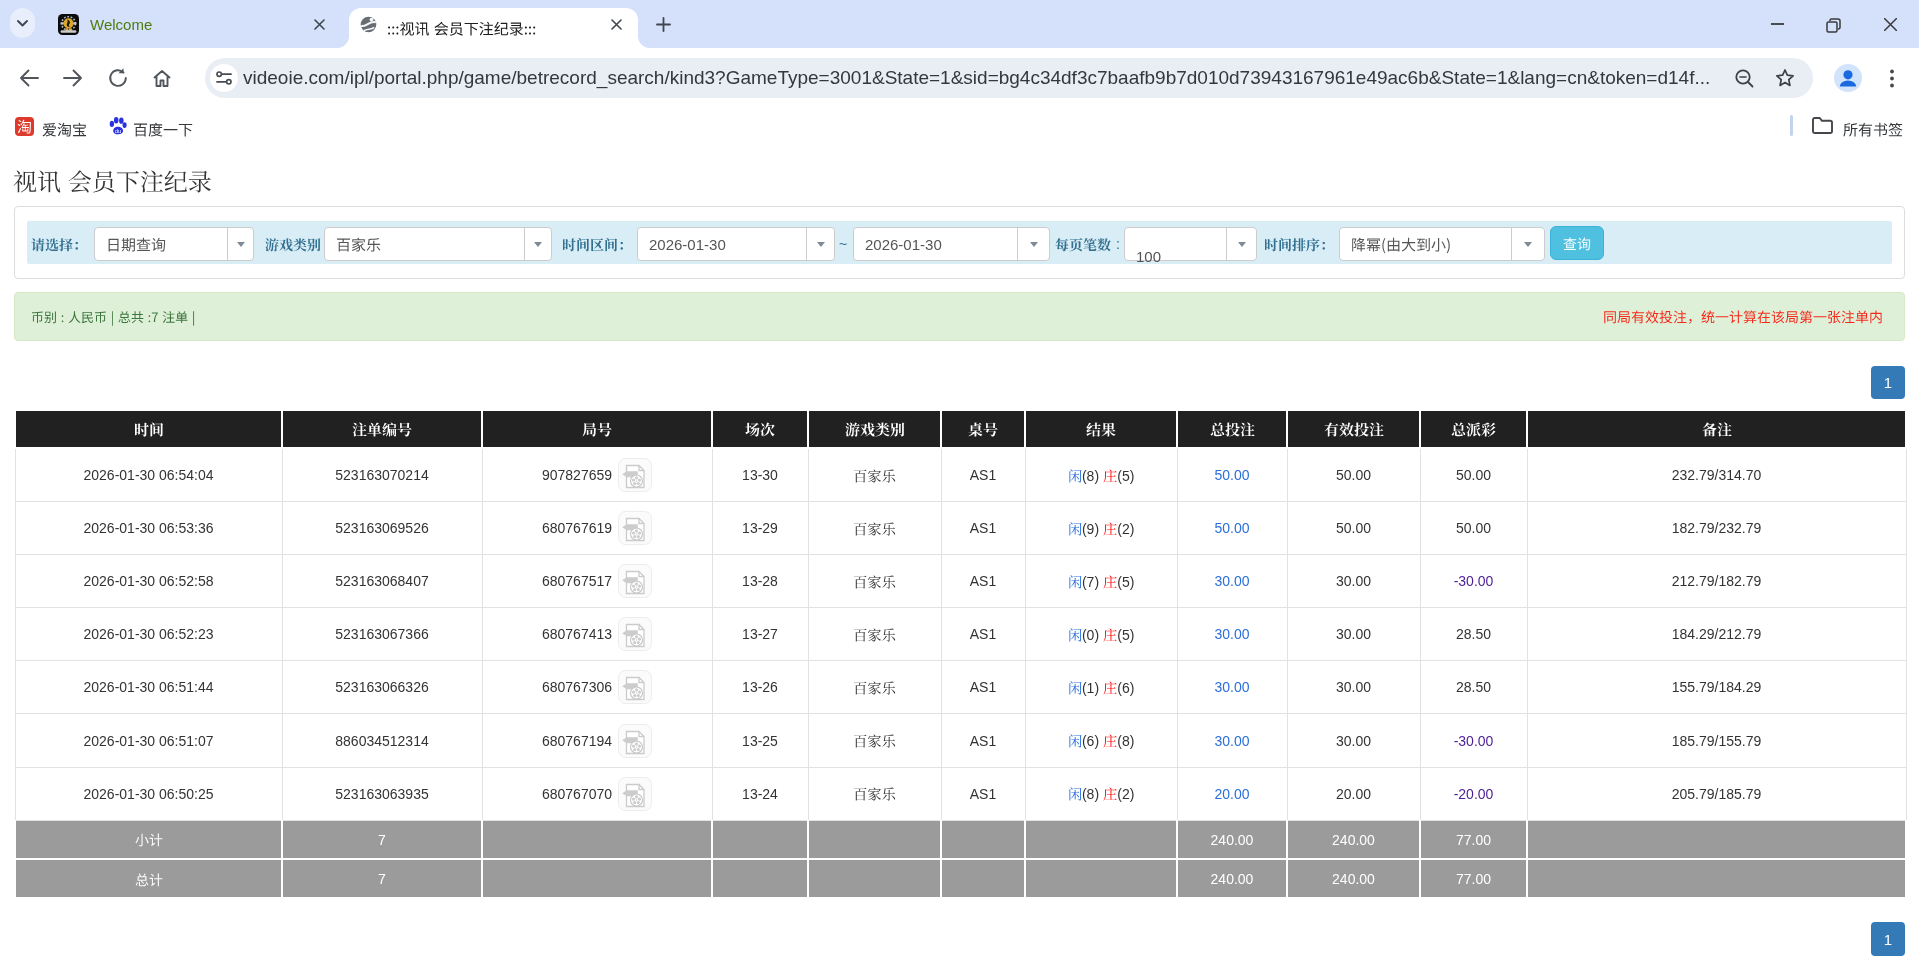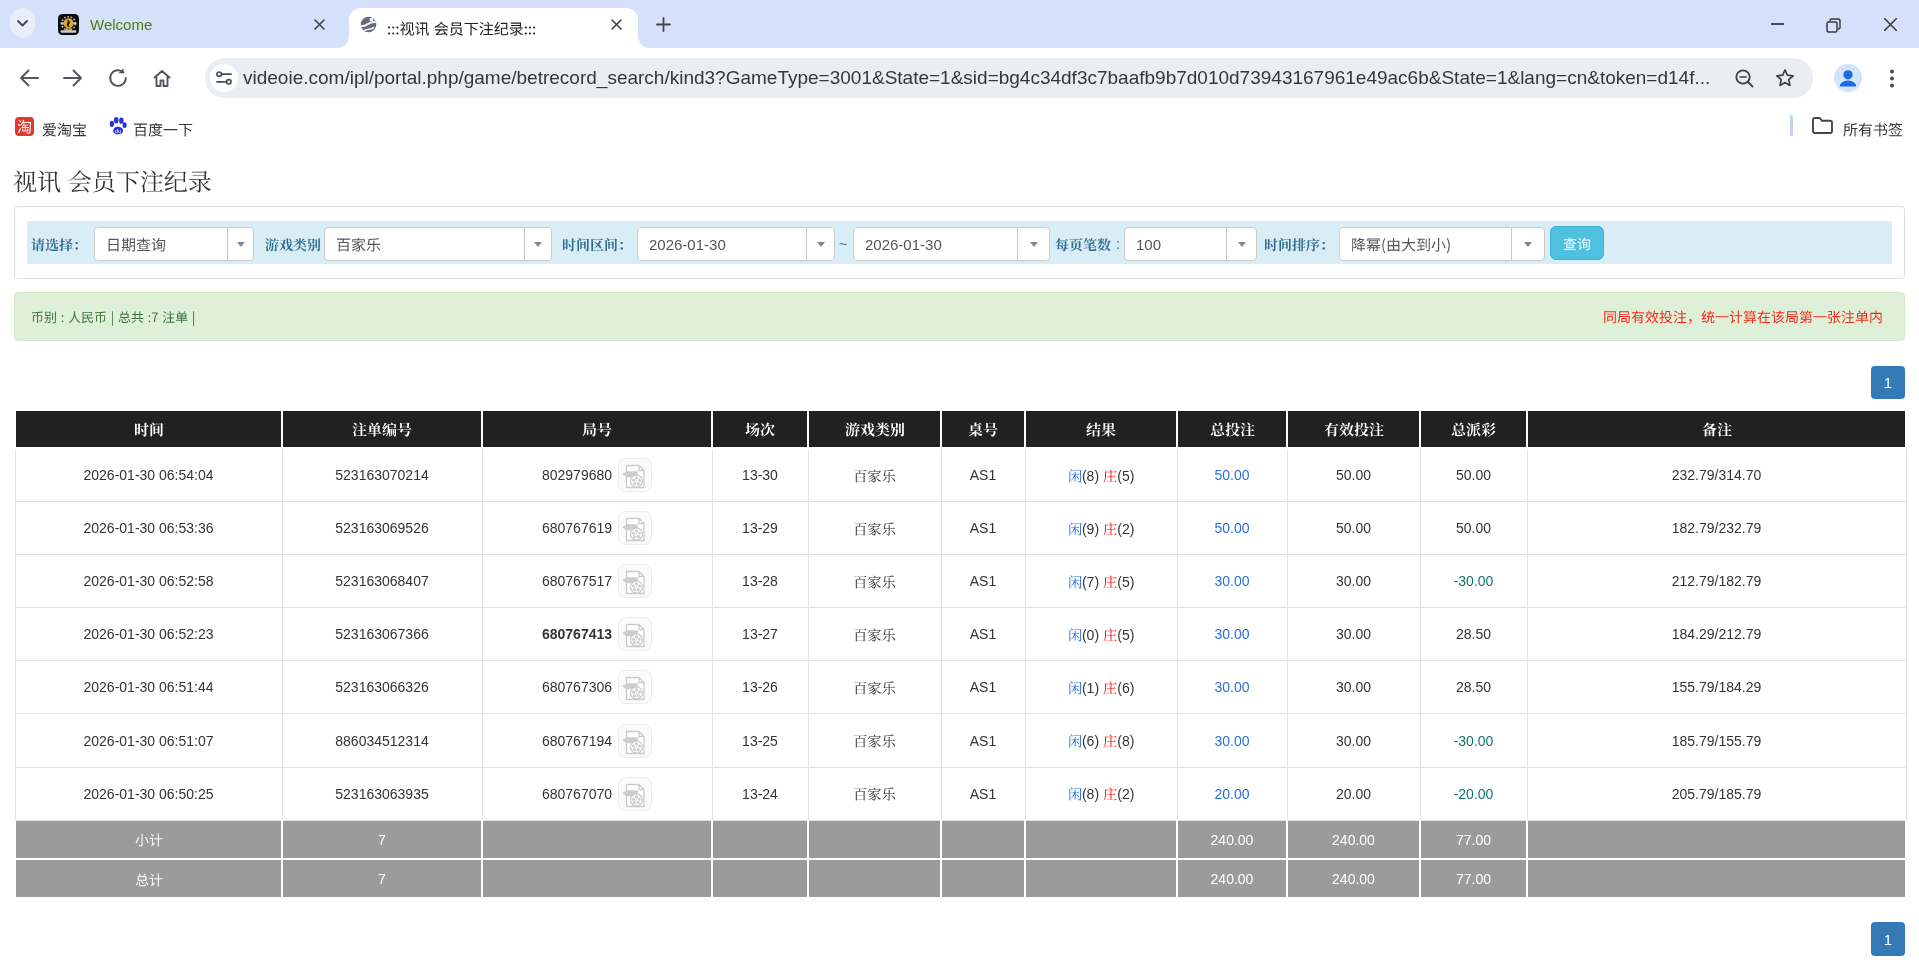--- a/index.html
+++ b/index.html
@@ -18,21 +18,21 @@
 .combo .dd{display:flex;align-items:center;justify-content:center;height:32px;border-left:1px solid #ccc;}
 .caret{width:0;height:0;border-left:4.5px solid transparent;border-right:4.5px solid transparent;border-top:5.5px solid #7e8a95;}
 .lab{position:absolute;top:227px;height:34px;display:flex;align-items:center;}
 table{border-collapse:collapse;table-layout:fixed;border-top:hidden;}
 th{background:#212121;height:37px;padding:0;font-size:15px;color:#fff;text-align:center;border:2px solid #fff;}
 tbody td{height:53.2px;padding:0;font-size:14px;color:#333;text-align:center;border:1px solid #e2e2e2;}
 tbody tr:first-child td{border-top:none;margin-left:32px;}
 .foot td{background:#9b9b9b;height:39px;padding:0;font-size:14px;color:#fff;text-align:center;border:2px solid #fff;}
 .pag{position:absolute;width:34px;height:33px;background:#337ab7;border-radius:4px;color:#fff;
   font-size:15px;display:flex;align-items:center;justify-content:center;}
-.blue{color:#2a6fdb;} .red{color:#0f766e;}
+.blue{color:#2a6fdb;} .red{color:#4c1d95;}
 </style></head><body>
 
 <div id="tabstrip"></div>
 <div class="abs" style="left:10px;top:8px;width:25px;height:30px;border-radius:15px;background:#e9eefc;"></div>
 <svg class="abs" style="left:16px;top:19px;" width="13" height="9" viewBox="0 0 13 9">
     <path d="M2 2 L6.5 6.5 L11 2" stroke="#40464d" stroke-width="1.9" fill="none" stroke-linecap="round" stroke-linejoin="round"></path>
   </svg>
 <svg class="abs" style="left:58px;top:14px;" width="21" height="21" viewBox="0 0 21 21">
     <rect x="0" y="0" width="21" height="21" rx="4.5" fill="#0c0c0c"></rect>
     <circle cx="10.5" cy="9.5" r="6.8" fill="none" stroke="#b9b9b9" stroke-width="1.6" stroke-dasharray="1.8 1.6"></circle>
@@ -203,21 +203,21 @@
       <span class="caret"></span>
     </div>
   </div>
 <div class="lab" style="left:1055px;">
     <svg width="56" height="20.11" viewBox="0 -16.11 56 20.11" style="vertical-align:-4px;">
       <path d="M5.4 -4.3 5.3 -4.2C5.9 -3.7 6.6 -2.9 6.9 -2.2C8.4 -1.4 9.3 -4.3 5.4 -4.3ZM5.7 -7.6 5.6 -7.4C6.1 -7 6.8 -6.2 7 -5.6C8.4 -4.8 9.3 -7.4 5.7 -7.6ZM12.2 -6.2 11.4 -5H11.2L11.3 -7.6C11.6 -7.7 11.8 -7.8 11.9 -7.9L10.4 -9.2L9.6 -8.3H5.2L3.8 -9C4 -9.2 4.1 -9.4 4.3 -9.7H12.7C12.9 -9.7 13.1 -9.7 13.1 -9.9C12.4 -10.5 11.4 -11.2 11.4 -11.2L10.4 -10.1H4.6C4.8 -10.3 4.9 -10.6 5.1 -10.8C5.4 -10.8 5.6 -10.9 5.7 -11.1L3.5 -12C2.9 -10 1.8 -8 0.7 -6.9L0.9 -6.7C1.7 -7.2 2.5 -7.7 3.3 -8.5C3.2 -7.5 3 -6.2 2.9 -5H0.5L0.6 -4.6H2.8C2.7 -3.6 2.5 -2.6 2.4 -1.9C2.2 -1.8 2 -1.7 1.9 -1.5L3.4 -0.7L4 -1.4H9.2C9.1 -1 9 -0.8 8.9 -0.6C8.8 -0.5 8.6 -0.5 8.4 -0.5C8.1 -0.5 7.3 -0.5 6.7 -0.6V-0.4C7.3 -0.2 7.7 -0.1 8 0.2C8.2 0.4 8.2 0.8 8.2 1.2C9 1.2 9.7 1.1 10.2 0.6C10.5 0.3 10.7 -0.4 10.9 -1.4H13C13.1 -1.4 13.3 -1.5 13.3 -1.6C12.8 -2.1 11.9 -2.9 11.9 -2.9L11.1 -1.8H11C11.1 -2.5 11.2 -3.5 11.2 -4.6H13.2C13.4 -4.6 13.6 -4.7 13.6 -4.9C13.1 -5.4 12.2 -6.2 12.2 -6.2ZM4 -1.8C4.1 -2.6 4.3 -3.6 4.4 -4.6H9.6C9.5 -3.4 9.4 -2.5 9.3 -1.8ZM4.5 -5C4.6 -6.1 4.8 -7.1 4.8 -7.9H9.7C9.7 -6.8 9.7 -5.9 9.6 -5Z M22.3 -6.8 20.1 -7C20.1 -2.9 20.4 -0.6 14.5 1.1L14.6 1.3C18.6 0.6 20.4 -0.5 21.2 -1.9C22.7 -1.2 24.8 0.2 25.9 1.2C27.8 1.6 27.8 -1.9 21.3 -2.2C21.8 -3.3 21.8 -4.7 21.9 -6.5C22.2 -6.5 22.3 -6.6 22.3 -6.8ZM25.8 -12 24.8 -10.8H14.7L14.8 -10.4H19.7C19.6 -9.7 19.6 -8.9 19.5 -8.3H18.3L16.5 -9V-1.8H16.8C17.5 -1.8 18.2 -2.2 18.2 -2.3V-7.9H23.7V-2.1H24C24.6 -2.1 25.4 -2.5 25.5 -2.6V-7.7C25.7 -7.7 25.9 -7.8 25.9 -7.9L24.4 -9.1L23.6 -8.3H20C20.5 -8.8 21.1 -9.7 21.6 -10.4H27.1C27.3 -10.4 27.5 -10.5 27.5 -10.6C26.8 -11.2 25.8 -12 25.8 -12Z M40.1 -6.6 39.1 -7.6C39.6 -8 39.6 -9 38.1 -9.5H41.3C41.5 -9.5 41.6 -9.6 41.7 -9.7C41.1 -10.3 40.1 -11 40.1 -11L39.3 -9.9H37C37.1 -10.3 37.3 -10.6 37.5 -11C37.8 -11 38 -11.1 38 -11.3L35.9 -11.9C35.8 -11.2 35.6 -10.6 35.5 -9.9C34.9 -10.4 34.2 -11 34.2 -11L33.4 -9.9H31.7C31.9 -10.3 32 -10.6 32.2 -11C32.5 -11 32.7 -11.1 32.7 -11.3L30.5 -12C30.2 -9.9 29.4 -7.9 28.5 -6.6L28.7 -6.5C29.8 -7.2 30.7 -8.2 31.4 -9.5H31.8C32.1 -9 32.3 -8.2 32.3 -7.5C33.3 -6.5 34.7 -8.5 32.4 -9.5H35.2L35.4 -9.5C35.2 -8.7 34.9 -7.9 34.6 -7.2L34.8 -7.1C35.5 -7.7 36.2 -8.6 36.7 -9.5H37.4C37.6 -9.1 37.9 -8.4 38 -7.8C35.7 -7 32.1 -6.2 29.1 -5.8L29.1 -5.6C30.6 -5.6 32.2 -5.7 33.8 -5.9V-4.4L29.8 -4.1L30 -3.7L33.8 -4V-2.6L28.5 -2.1L28.7 -1.7L33.8 -2.2V-0.7C33.8 0.5 34.3 0.8 35.9 0.8H37.8C40.8 0.8 41.4 0.5 41.4 -0.2C41.4 -0.5 41.3 -0.7 40.8 -0.9L40.7 -2.3H40.5C40.3 -1.6 40 -1.1 39.9 -0.9C39.8 -0.8 39.6 -0.8 39.4 -0.8C39.1 -0.7 38.5 -0.7 37.9 -0.7H36.2C35.6 -0.7 35.5 -0.8 35.5 -1.1V-2.4L41.1 -2.9C41.3 -3 41.4 -3.1 41.5 -3.2C40.8 -3.7 39.8 -4.3 39.8 -4.3L39 -3.1L35.5 -2.8V-4.2L39.6 -4.6C39.8 -4.6 40 -4.7 40 -4.9C39.4 -5.3 38.4 -5.9 38.4 -5.9L37.7 -4.8L35.5 -4.6V-5.9V-6C36.9 -6.2 38.2 -6.4 39.3 -6.7C39.7 -6.5 40 -6.5 40.1 -6.6Z M49.4 -10.9 47.7 -11.5C47.5 -10.7 47.3 -9.8 47.2 -9.2L47.4 -9.1C47.9 -9.5 48.4 -10.1 48.9 -10.6C49.2 -10.6 49.4 -10.7 49.4 -10.9ZM43.1 -11.4 43 -11.3C43.3 -10.8 43.6 -10 43.6 -9.4C44.7 -8.4 46.1 -10.6 43.1 -11.4ZM48.6 -9.9 47.9 -8.9H46.8V-11.4C47.1 -11.4 47.2 -11.5 47.2 -11.7L45.3 -11.9V-8.9H42.5L42.6 -8.5H44.7C44.2 -7.4 43.4 -6.2 42.4 -5.4L42.5 -5.2C43.6 -5.7 44.5 -6.3 45.3 -7V-5.5L45 -5.6C44.9 -5.3 44.6 -4.7 44.4 -4.2H42.5L42.7 -3.8H44.2C43.8 -3.1 43.5 -2.5 43.2 -2.1L43.1 -1.9C43.9 -1.8 44.9 -1.4 45.8 -1C45 -0.1 43.9 0.5 42.5 1L42.6 1.2C44.3 0.9 45.7 0.3 46.7 -0.5C47.1 -0.3 47.4 -0 47.7 0.2C48.6 0.6 49.4 -0.7 47.8 -1.5C48.3 -2.1 48.7 -2.8 49 -3.5C49.3 -3.6 49.4 -3.6 49.5 -3.8L48.2 -4.9L47.4 -4.2H45.9L46.2 -4.8C46.6 -4.7 46.8 -4.9 46.8 -5L45.4 -5.5H45.6C46.1 -5.5 46.8 -5.8 46.8 -5.9V-7.9C47.2 -7.4 47.7 -6.7 47.9 -6.1C49.3 -5.2 50.3 -7.7 46.8 -8.3V-8.5H49.6C49.8 -8.5 49.9 -8.6 49.9 -8.7C49.4 -9.2 48.6 -9.9 48.6 -9.9ZM47.4 -3.8C47.2 -3.1 47 -2.5 46.6 -2C46.1 -2.1 45.5 -2.2 44.8 -2.2C45.1 -2.7 45.4 -3.2 45.7 -3.8ZM52.8 -11.4 50.5 -11.9C50.4 -9.3 49.8 -6.6 49 -4.8L49.2 -4.6C49.7 -5.1 50.1 -5.7 50.4 -6.2C50.6 -4.9 50.9 -3.7 51.4 -2.6C50.5 -1.2 49.3 0.1 47.4 1.1L47.5 1.2C49.5 0.6 50.9 -0.3 52 -1.4C52.5 -0.3 53.3 0.6 54.3 1.2C54.5 0.5 55 0.1 55.7 -0.1L55.8 -0.2C54.6 -0.8 53.6 -1.5 52.8 -2.4C53.9 -4.1 54.4 -6 54.7 -8.3H55.4C55.6 -8.3 55.8 -8.4 55.8 -8.5C55.2 -9.1 54.2 -9.8 54.2 -9.8L53.4 -8.7H51.6C51.9 -9.4 52.1 -10.2 52.3 -11C52.6 -11 52.8 -11.2 52.8 -11.4ZM51.5 -8.3H52.9C52.8 -6.6 52.5 -5.1 51.9 -3.7C51.4 -4.6 51 -5.6 50.7 -6.7C51 -7.2 51.2 -7.7 51.5 -8.3Z" fill="#31708f"></path>
     </svg>
   </div>
 <div class="lab" style="left:1116px;font-size:14px;color:#31708f;">:</div>
 <div class="combo" style="left:1124px;width:133px;">
-    <div class="ip" style="width:101px;">
+    <div class="ip" style="width:101px;margin-top:12px;">
       <span style="font-size:15px;color:#555;">100</span>
     </div>
     <div class="dd" style="width:30px;">
       <span class="caret"></span>
     </div>
   </div>
 <div class="lab" style="left:1264px;">
     <svg width="70" height="20.11" viewBox="0 -16.11 70 20.11" style="vertical-align:-4px;">
       <path d="M6.2 -6.6 6.1 -6.5C6.7 -5.6 7.2 -4.3 7.2 -3.2C8.7 -1.8 10.4 -5 6.2 -6.6ZM3.9 -2.5H2.5V-6.1H3.9ZM1 -11V-0H1.2C2 -0 2.5 -0.4 2.5 -0.5V-2.1H3.9V-0.8H4.2C4.7 -0.8 5.5 -1.1 5.5 -1.2V-9.7C5.8 -9.8 6 -9.9 6.1 -10L4.5 -11.2L3.8 -10.4H2.7ZM3.9 -6.5H2.5V-10H3.9ZM12.4 -9.7 11.6 -8.4H11.5V-11.1C11.9 -11.1 12 -11.3 12 -11.5L9.8 -11.7V-8.4H5.6L5.7 -8H9.8V-0.9C9.8 -0.7 9.7 -0.6 9.5 -0.6C9.1 -0.6 7.1 -0.7 7.1 -0.7V-0.5C8 -0.4 8.4 -0.2 8.7 0.1C9 0.3 9.1 0.7 9.1 1.3C11.2 1.1 11.5 0.4 11.5 -0.8V-8H13.5C13.7 -8 13.8 -8.1 13.8 -8.2C13.4 -8.8 12.4 -9.7 12.4 -9.7Z M16.6 -12 16.4 -11.9C17.1 -11.2 17.8 -10.2 18 -9.3C19.6 -8.3 20.7 -11.3 16.6 -12ZM17.6 -9.9 15.4 -10.1V1.2H15.7C16.3 1.2 17 0.9 17 0.7V-9.5C17.4 -9.5 17.5 -9.7 17.6 -9.9ZM22.1 -2.7H19.7V-5.1H22.1ZM18.2 -8.7V-1.1H18.5C19.3 -1.1 19.7 -1.4 19.7 -1.5V-2.3H22.1V-1.3H22.4C23 -1.3 23.7 -1.8 23.7 -1.9V-7.5C23.9 -7.6 24 -7.6 24.1 -7.7L22.7 -8.8L22 -8.1H19.8ZM22.1 -7.7V-5.5H19.7V-7.7ZM24.9 -10.6H19.8L19.9 -10.2H25V-0.9C25 -0.7 24.9 -0.6 24.7 -0.6C24.4 -0.6 22.8 -0.7 22.8 -0.7V-0.5C23.5 -0.4 23.9 -0.2 24.1 0.1C24.3 0.3 24.4 0.7 24.5 1.2C26.4 1 26.6 0.4 26.6 -0.7V-10C26.9 -10 27.1 -10.2 27.2 -10.3L25.6 -11.5Z M36.8 -11.7 34.8 -11.9V-9H33.1L33.2 -8.6H34.8V-6.1H32.9L33 -5.7H34.8V-3H32.5L32.7 -2.6H34.8V1.2H35.1C35.7 1.2 36.3 0.9 36.3 0.7V-11.3C36.7 -11.3 36.8 -11.5 36.8 -11.7ZM39.5 -11.6 37.4 -11.8V1.3H37.7C38.3 1.3 38.9 0.9 38.9 0.7V-2.6H41.3C41.5 -2.6 41.6 -2.7 41.6 -2.8C41.2 -3.3 40.3 -4.1 40.3 -4.1L39.6 -3H38.9V-5.8H41C41.2 -5.8 41.3 -5.8 41.3 -6C40.9 -6.5 40.1 -7.1 40.1 -7.1L39.4 -6.1H38.9V-8.6H41.2C41.4 -8.6 41.5 -8.7 41.5 -8.8C41.1 -9.4 40.2 -10.1 40.2 -10.1L39.5 -9H38.9V-11.2C39.3 -11.3 39.4 -11.4 39.5 -11.6ZM32.2 -9.6 31.6 -8.6V-11.3C31.9 -11.3 32.1 -11.5 32.1 -11.7L30 -11.9V-8.6H28.4L28.5 -8.2H30V-5.6C29.3 -5.3 28.6 -5.2 28.3 -5.1L29 -3.2C29.1 -3.3 29.3 -3.5 29.3 -3.6L30 -4.2V-0.9C30 -0.8 30 -0.7 29.8 -0.7C29.5 -0.7 28.2 -0.8 28.2 -0.8V-0.6C28.8 -0.4 29.1 -0.3 29.3 0C29.5 0.3 29.6 0.7 29.6 1.2C31.4 1.1 31.6 0.4 31.6 -0.8V-5.3C32.2 -5.8 32.7 -6.2 33.2 -6.6L33.1 -6.7L31.6 -6.1V-8.2H33C33.2 -8.2 33.3 -8.3 33.4 -8.4C32.9 -8.9 32.2 -9.6 32.2 -9.6Z M54 -10.7 53.2 -9.5H50.3C51.1 -9.9 51.1 -11.7 48 -11.9L48 -11.8C48.5 -11.3 49 -10.4 49.2 -9.6L49.4 -9.5H45.4L43.5 -10.2V-6C43.5 -3.6 43.5 -0.9 42.3 1.2L42.4 1.3C45 -0.7 45.2 -3.7 45.2 -6V-9.1H55.2C55.4 -9.1 55.6 -9.2 55.6 -9.3C55 -9.9 54 -10.7 54 -10.7ZM47.7 -7 47.6 -6.9C48.4 -6.5 49.4 -5.6 49.9 -4.8C50.7 -4.6 51.2 -5.3 50.7 -6C51.8 -6.4 52.9 -6.9 53.7 -7.4C54 -7.4 54.1 -7.4 54.2 -7.5L52.8 -9L51.8 -8.1H46.1L46.2 -7.7H51.7C51.3 -7.3 50.8 -6.8 50.4 -6.4C49.9 -6.8 49 -7.1 47.7 -7ZM50.8 -0.6V-4.4H53.3C53 -3.7 52.7 -2.9 52.4 -2.3L52.6 -2.2C53.4 -2.7 54.4 -3.5 54.9 -4.1C55.2 -4.1 55.4 -4.1 55.5 -4.2L54.1 -5.6L53.2 -4.8H45.5L45.6 -4.4H49.1V-0.6C49.1 -0.5 49 -0.4 48.8 -0.4C48.5 -0.4 46.9 -0.5 46.9 -0.5V-0.3C47.7 -0.2 48 -0 48.2 0.2C48.5 0.4 48.5 0.8 48.6 1.3C50.5 1.2 50.8 0.5 50.8 -0.6Z M59.8 -0.4C60.5 -0.4 61 -0.9 61 -1.6C61 -2.3 60.5 -2.8 59.8 -2.8C59 -2.8 58.5 -2.3 58.5 -1.6C58.5 -0.9 59 -0.4 59.8 -0.4ZM59.8 -5.8C60.5 -5.8 61 -6.3 61 -7C61 -7.7 60.5 -8.2 59.8 -8.2C59 -8.2 58.5 -7.7 58.5 -7C58.5 -6.3 59 -5.8 59.8 -5.8Z" fill="#31708f"></path>
     </svg>
@@ -297,21 +297,21 @@
           </svg></th>
         <th><svg width="30" height="21.56" viewBox="0 -17.27 30 21.56" style="vertical-align:-4.29px;">
             <path d="M10.3 -4.9H4.6L3.6 -5.3C5.2 -5.7 6.7 -6.2 7.9 -6.8C8.8 -6.3 9.8 -5.9 10.9 -5.6ZM10.4 -4.5V-2.5H8.3V-4.5ZM10.4 -0.1H8.3V-2.1H10.4ZM7.4 -12.1 4.9 -12.8C4.2 -10.8 2.5 -8.4 1 -7.1L1.1 -7C2.4 -7.6 3.7 -8.5 4.8 -9.6C5.3 -8.8 6 -8.2 6.7 -7.6C4.9 -6.5 2.7 -5.6 0.5 -5L0.5 -4.8C1.3 -4.9 2 -5 2.7 -5.1V1.3H3C3.8 1.3 4.5 0.9 4.5 0.8V0.3H10.4V1.2H10.7C11.3 1.2 12.2 0.9 12.3 0.8V-4.2C12.6 -4.2 12.8 -4.4 12.9 -4.5L11.8 -5.4C12.2 -5.2 12.7 -5.1 13.2 -5C13.4 -5.9 13.9 -6.5 14.7 -6.7L14.7 -6.9C13 -7 11.2 -7.3 9.5 -7.7C10.5 -8.4 11.4 -9.2 12.1 -10C12.6 -10.1 12.7 -10.1 12.8 -10.3L11.2 -11.9L10 -10.9H6C6.3 -11.2 6.6 -11.6 6.8 -11.9C7.2 -11.9 7.3 -12 7.4 -12.1ZM4.5 -0.1V-2.1H6.8V-0.1ZM6.8 -4.5V-2.5H4.5V-4.5ZM5.1 -9.9 5.6 -10.5H9.9C9.3 -9.7 8.6 -9 7.7 -8.3C6.7 -8.7 5.8 -9.2 5.1 -9.9Z M22.1 -12.7 22 -12.6C22.7 -11.9 23.5 -10.8 23.8 -9.8C25.6 -8.8 26.7 -12.2 22.1 -12.7ZM16.7 -12.4 16.5 -12.3C17.1 -11.8 17.9 -10.9 18.1 -10C19.8 -9.1 20.9 -12.3 16.7 -12.4ZM15.6 -9 15.4 -8.9C16 -8.4 16.7 -7.6 16.9 -6.8C18.5 -5.8 19.6 -8.9 15.6 -9ZM16.5 -3.1C16.4 -3.1 15.8 -3.1 15.8 -3.1V-2.8C16.2 -2.8 16.4 -2.7 16.6 -2.5C17 -2.3 17 -1 16.8 0.6C16.9 1.1 17.2 1.3 17.6 1.3C18.3 1.3 18.9 0.8 18.9 0.1C18.9 -1.2 18.3 -1.7 18.3 -2.5C18.3 -2.9 18.4 -3.4 18.5 -4C18.7 -4.8 19.9 -8.4 20.5 -10.4L20.3 -10.5C17.3 -4 17.3 -4 17 -3.4C16.8 -3.1 16.8 -3.1 16.5 -3.1ZM19.4 0.3 19.5 0.7H29.3C29.5 0.7 29.7 0.6 29.7 0.5C29.1 -0.1 28 -1 28 -1L27 0.3H25.3V-4.6H28.7C28.9 -4.6 29.1 -4.6 29.1 -4.8C28.5 -5.4 27.5 -6.2 27.5 -6.2L26.6 -5H25.3V-8.9H29.1C29.3 -8.9 29.4 -9 29.5 -9.2C28.8 -9.7 27.8 -10.6 27.8 -10.6L26.9 -9.3H20.2L20.3 -8.9H23.5V-5H20.2L20.3 -4.6H23.5V0.3Z" fill="#fff"></path>
           </svg></th>
       </tr>
     </thead>
     <tbody>
       <tr>
         <td>2026-01-30 06:54:04</td>
         <td>523163070214</td>
-        <td><span style="vertical-align:middle;">802979680</span><span style="display:inline-block;width:6px;"></span><svg width="34" height="34" viewBox="0 0 34 34" style="vertical-align:middle;">
+        <td><span style="vertical-align:middle;">907827659</span><span style="display:inline-block;width:6px;"></span><svg width="34" height="34" viewBox="0 0 34 34" style="vertical-align:middle;">
             <rect x="0.5" y="0.5" width="33" height="33" rx="7" fill="#fbfbfb" stroke="#ececec"></rect>
             <path d="M8.5 7.5 h12.5 l5 5 v17 H8.5 Z" fill="#fff" stroke="#cbcbcb" stroke-width="1.3"></path>
             <path d="M21 7.5 v5 H26" fill="none" stroke="#cbcbcb" stroke-width="1.3"></path>
             <path d="M4.2 16.2 L9.2 12.9 V19.5 Z M9.2 13.2 h10.6 v6 H9.2 Z" fill="#cdcdcd"></path>
             <circle cx="18.5" cy="23" r="6" fill="#fff" stroke="#c9c9c9" stroke-width="1.2"></circle>
             <circle cx="18.5" cy="19.9" r="1.55" fill="#cdcdcd"></circle>
             <circle cx="21.5" cy="22.1" r="1.55" fill="#cdcdcd"></circle>
             <circle cx="20.3" cy="25.6" r="1.55" fill="#cdcdcd"></circle>
             <circle cx="16.7" cy="25.6" r="1.55" fill="#cdcdcd"></circle>
             <circle cx="15.5" cy="22.1" r="1.55" fill="#cdcdcd"></circle>
@@ -390,21 +390,21 @@
             <path d="M6.3 -12 6.2 -11.9C6.8 -11.4 7.5 -10.6 7.7 -9.9C8.7 -9.3 9.4 -11.3 6.3 -12ZM12.5 -10.5 11.8 -9.6H3.2L2.1 -10.1V-6.2C2.1 -3.7 1.9 -1.1 0.5 1L0.7 1.1C2.8 -0.9 3 -3.9 3 -6.2V-9.2H13.4C13.6 -9.2 13.7 -9.2 13.7 -9.4C13.3 -9.9 12.5 -10.5 12.5 -10.5ZM11.5 -6.2 10.8 -5.4H8.4V-8.3C8.8 -8.4 8.9 -8.5 9 -8.7L7.5 -8.9V-5.4H3.8L3.9 -4.9H7.5V-0H2.6L2.7 0.4H13.3C13.5 0.4 13.6 0.3 13.7 0.2C13.2 -0.3 12.5 -0.9 12.5 -0.9L11.8 -0H8.4V-4.9H12.3C12.5 -4.9 12.7 -5 12.7 -5.2C12.3 -5.6 11.5 -6.2 11.5 -6.2Z" fill="#ff0000"></path>
           </svg><span>(5)</span></td>
         <td class="blue">30.00</td>
         <td>30.00</td>
         <td class="red">-30.00</td>
         <td>212.79/182.79</td>
       </tr>
       <tr>
         <td>2026-01-30 06:52:23</td>
         <td>523163067366</td>
-        <td><span style="vertical-align:middle;font-weight:bold;">680767413</span><span style="display:inline-block;width:6px;"></span><svg width="34" height="34" viewBox="0 0 34 34" style="vertical-align:middle;">
+        <td><span style="vertical-align:middle;">680767413</span><span style="display:inline-block;width:6px;"></span><svg width="34" height="34" viewBox="0 0 34 34" style="vertical-align:middle;">
             <rect x="0.5" y="0.5" width="33" height="33" rx="7" fill="#fbfbfb" stroke="#ececec"></rect>
             <path d="M8.5 7.5 h12.5 l5 5 v17 H8.5 Z" fill="#fff" stroke="#cbcbcb" stroke-width="1.3"></path>
             <path d="M21 7.5 v5 H26" fill="none" stroke="#cbcbcb" stroke-width="1.3"></path>
             <path d="M4.2 16.2 L9.2 12.9 V19.5 Z M9.2 13.2 h10.6 v6 H9.2 Z" fill="#cdcdcd"></path>
             <circle cx="18.5" cy="23" r="6" fill="#fff" stroke="#c9c9c9" stroke-width="1.2"></circle>
             <circle cx="18.5" cy="19.9" r="1.55" fill="#cdcdcd"></circle>
             <circle cx="21.5" cy="22.1" r="1.55" fill="#cdcdcd"></circle>
             <circle cx="20.3" cy="25.6" r="1.55" fill="#cdcdcd"></circle>
             <circle cx="16.7" cy="25.6" r="1.55" fill="#cdcdcd"></circle>
             <circle cx="15.5" cy="22.1" r="1.55" fill="#cdcdcd"></circle>

